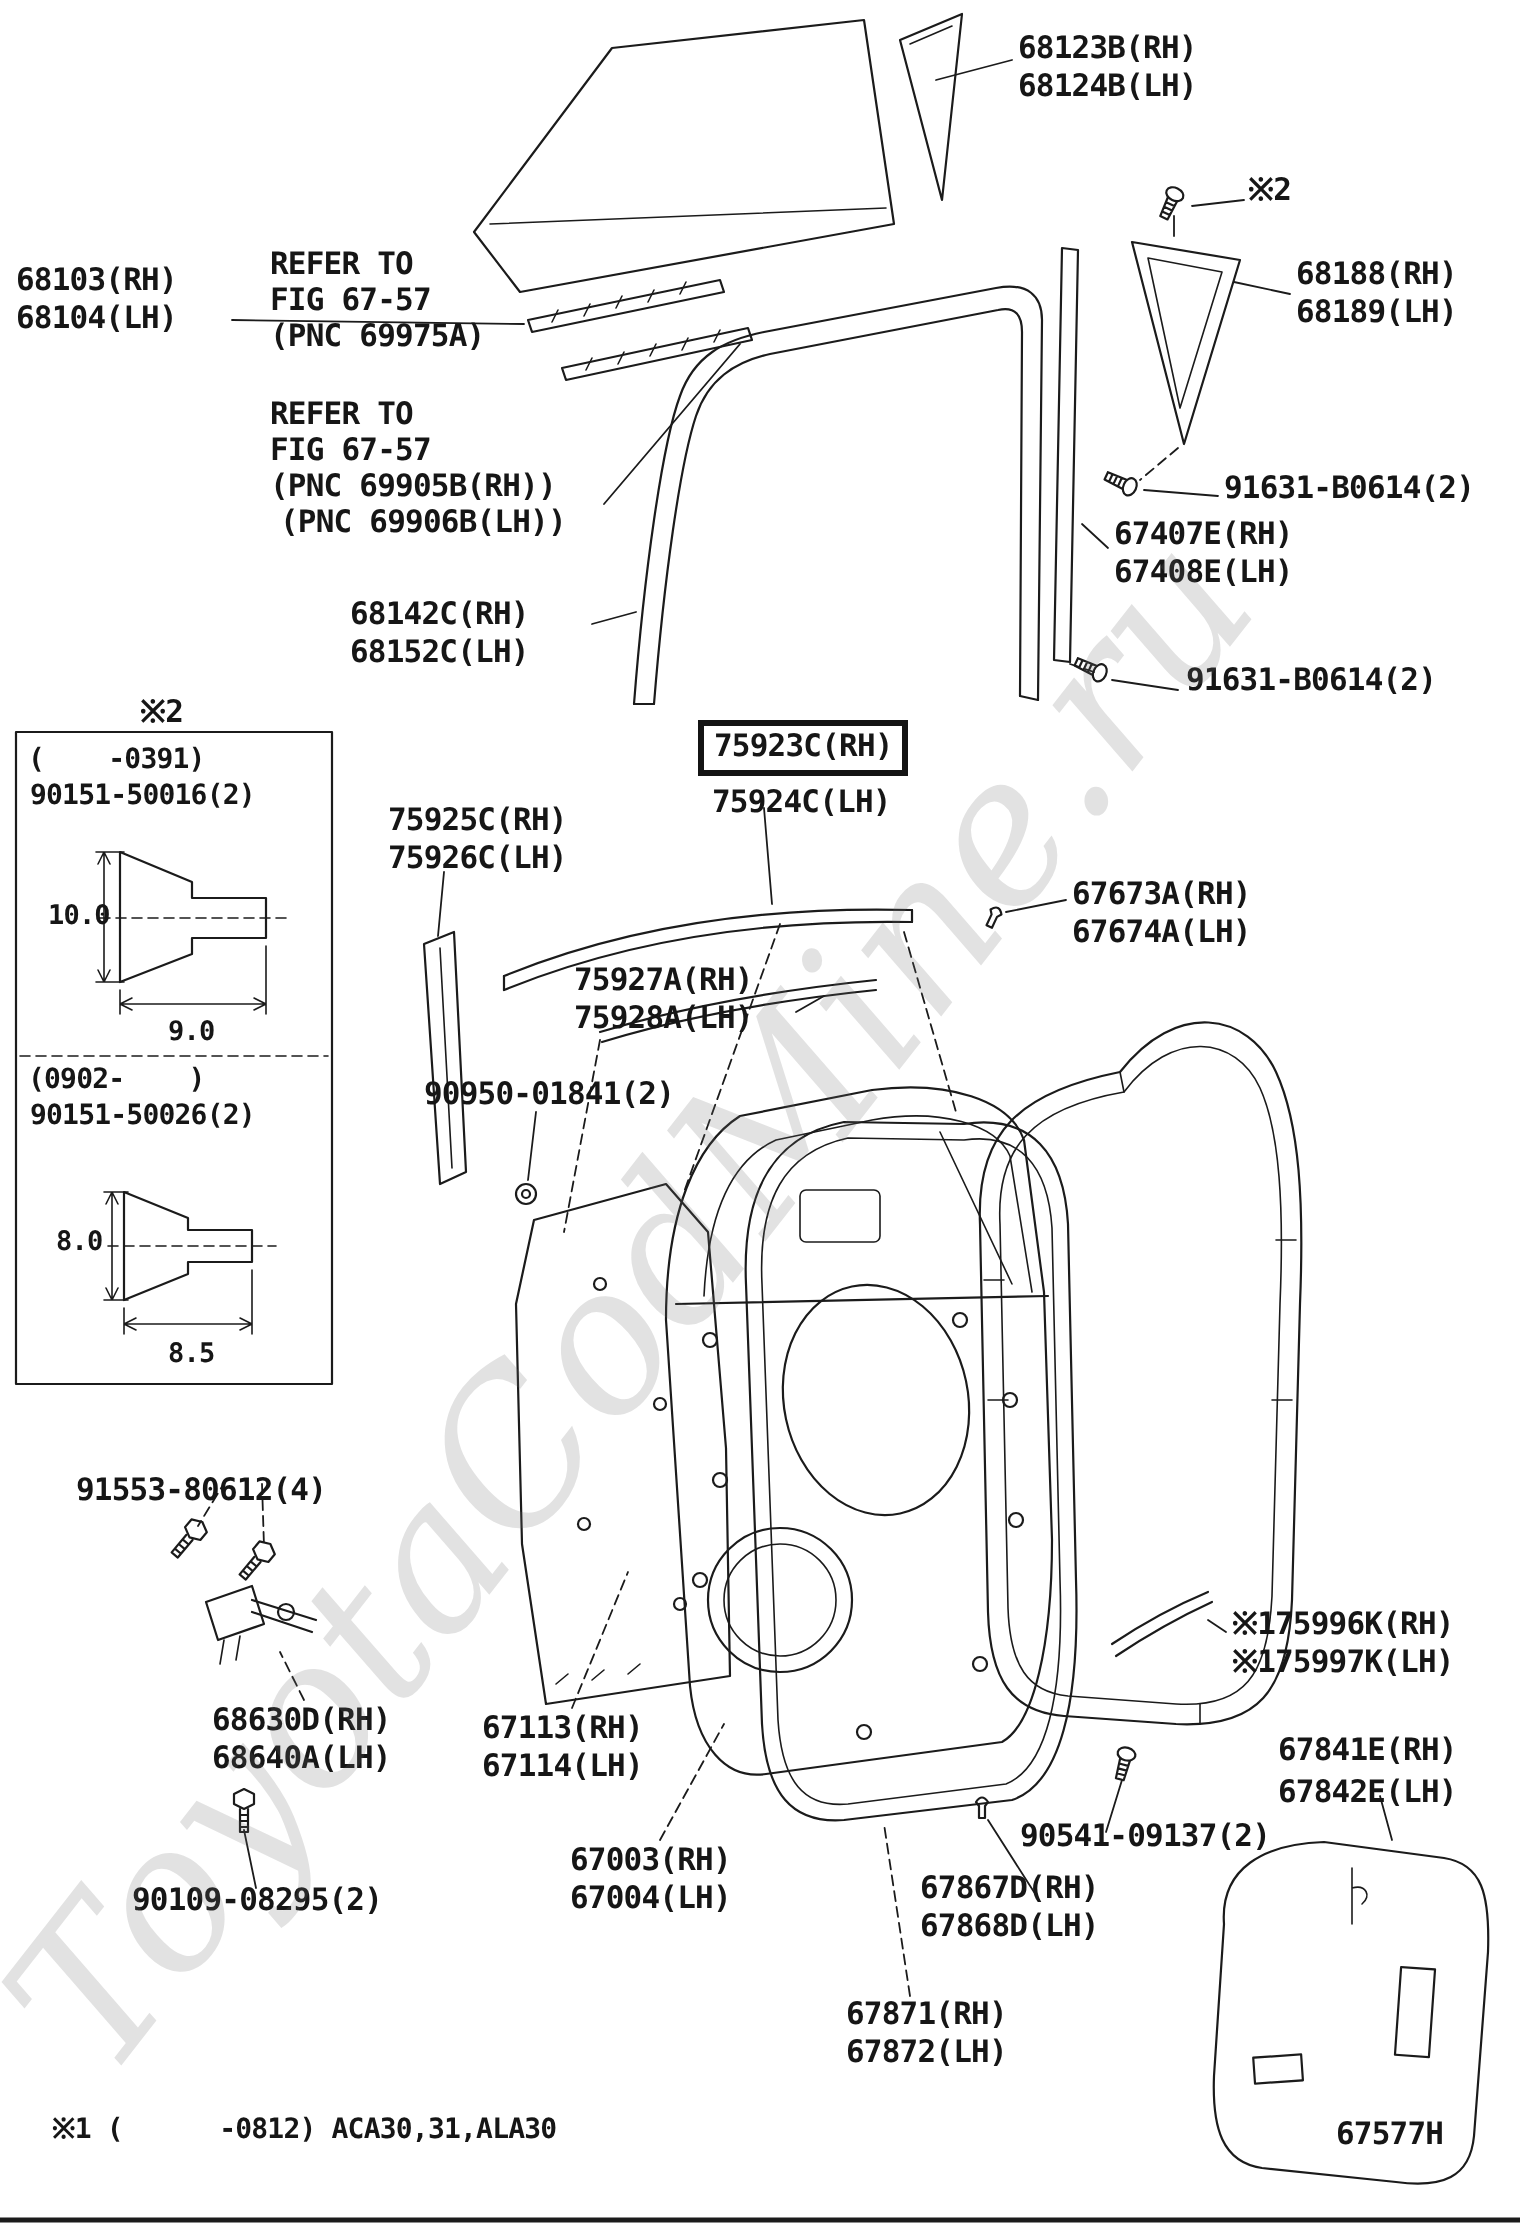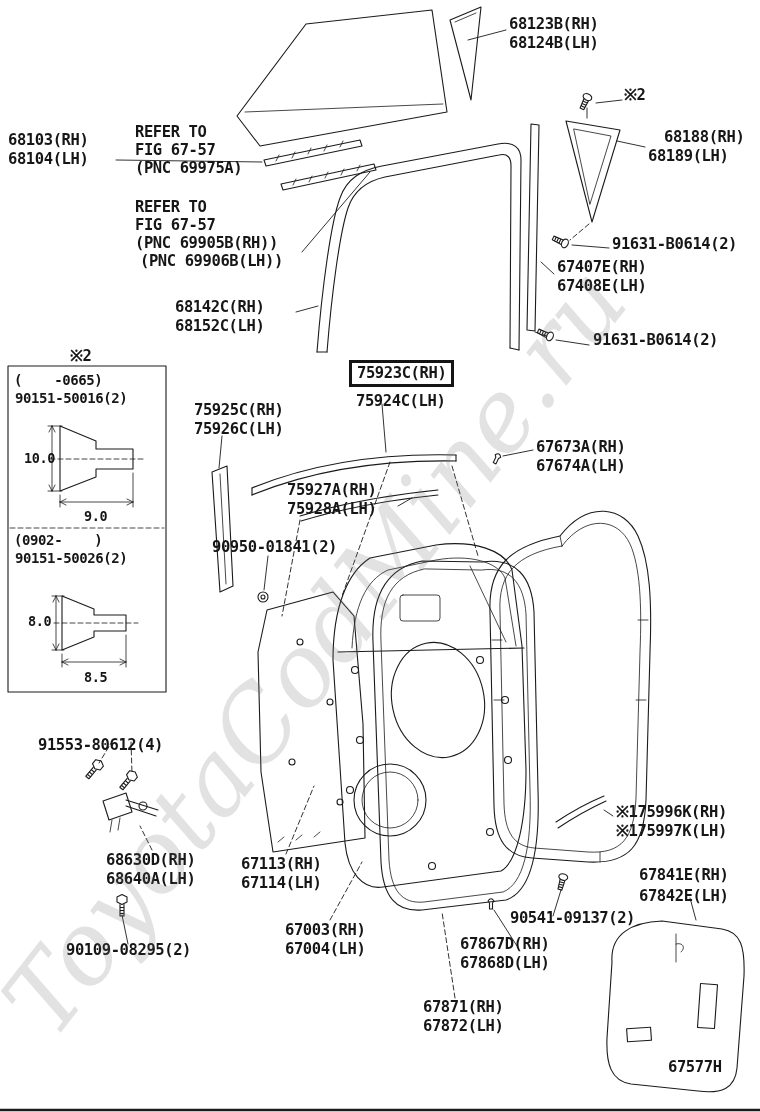--- a/index.html
+++ b/index.html
@@ -205,21 +205,21 @@
 
 <div class="lbl" style="left:135px;top:123px">REFER TO</div>
 <div class="lbl" style="left:135px;top:141px">FIG 67-57</div>
 <div class="lbl" style="left:135px;top:159px">(PNC 69975A)</div>
 <div class="lbl" style="left:135px;top:198px">REFER TO</div>
 <div class="lbl" style="left:135px;top:216px">FIG 67-57</div>
 <div class="lbl" style="left:135px;top:234px">(PNC 69905B(RH))</div>
 <div class="lbl" style="left:140px;top:252px">(PNC 69906B(LH))</div>
 
 <div class="lbl" style="left:624px;top:86px">※2</div>
-<div class="lbl" style="left:664px;top:128px">68188(RH)</div>
+<div class="lbl" style="left:648px;top:128px">68188(RH)</div>
 <div class="lbl" style="left:648px;top:147px">68189(LH)</div>
 <div class="lbl" style="left:612px;top:235px">91631-B0614(2)</div>
 <div class="lbl" style="left:557px;top:258px">67407E(RH)</div>
 <div class="lbl" style="left:557px;top:277px">67408E(LH)</div>
 <div class="lbl" style="left:175px;top:298px">68142C(RH)</div>
 <div class="lbl" style="left:175px;top:317px">68152C(LH)</div>
 <div class="lbl" style="left:593px;top:331px">91631-B0614(2)</div>
 
 <div class="hl-box" style="left:349px;top:360px">
   <span class="txt">75923C(RH)</span>
@@ -227,21 +227,21 @@
 <div class="lbl" style="left:356px;top:392px">75924C(LH)</div>
 <div class="lbl" style="left:194px;top:401px">75925C(RH)</div>
 <div class="lbl" style="left:194px;top:420px">75926C(LH)</div>
 <div class="lbl" style="left:536px;top:438px">67673A(RH)</div>
 <div class="lbl" style="left:536px;top:457px">67674A(LH)</div>
 <div class="lbl" style="left:287px;top:481px">75927A(RH)</div>
 <div class="lbl" style="left:287px;top:500px">75928A(LH)</div>
 <div class="lbl" style="left:212px;top:538px">90950-01841(2)</div>
 
 <div class="lbl" style="left:70px;top:347px">※2</div>
-<div class="lbl sm" style="left:14px;top:371px">(    -0665)</div>
+<div class="lbl sm" style="left:14px;top:371px">(    -0391)</div>
 <div class="lbl sm" style="left:15px;top:389px">90151-50016(2)</div>
 <div class="lbl dim" style="left:24px;top:449px">10.0</div>
 <div class="lbl dim" style="left:84px;top:507px">9.0</div>
 <div class="lbl sm" style="left:14px;top:531px">(0902-    )</div>
 <div class="lbl sm" style="left:15px;top:549px">90151-50026(2)</div>
 <div class="lbl dim" style="left:28px;top:612px">8.0</div>
 <div class="lbl dim" style="left:84px;top:668px">8.5</div>
 
 <div class="lbl" style="left:38px;top:736px">91553-80612(4)</div>
 <div class="lbl" style="left:106px;top:851px">68630D(RH)</div>
@@ -256,16 +256,17 @@
 <div class="lbl" style="left:616px;top:822px">※175997K(LH)</div>
 <div class="lbl" style="left:639px;top:866px">67841E(RH)</div>
 <div class="lbl" style="left:639px;top:887px">67842E(LH)</div>
 <div class="lbl" style="left:510px;top:909px">90541-09137(2)</div>
 <div class="lbl" style="left:460px;top:935px">67867D(RH)</div>
 <div class="lbl" style="left:460px;top:954px">67868D(LH)</div>
 <div class="lbl" style="left:423px;top:998px">67871(RH)</div>
 <div class="lbl" style="left:423px;top:1017px">67872(LH)</div>
 
 <div class="lbl" style="left:668px;top:1058px">67577H</div>
+<div class="lbl sm" style="left:26px;top:1056px">※1 (      -0812) ACA30,31,ALA30</div>
 
 <div class="watermark">ToyotaCodMine.ru</div>
 
 </div>
 
 </body></html>

